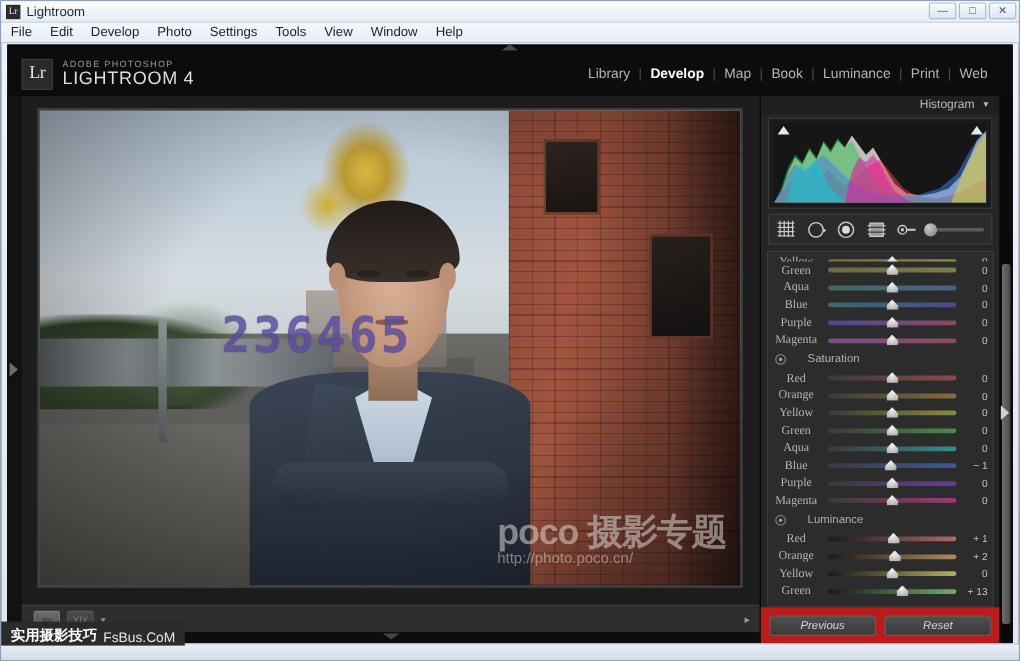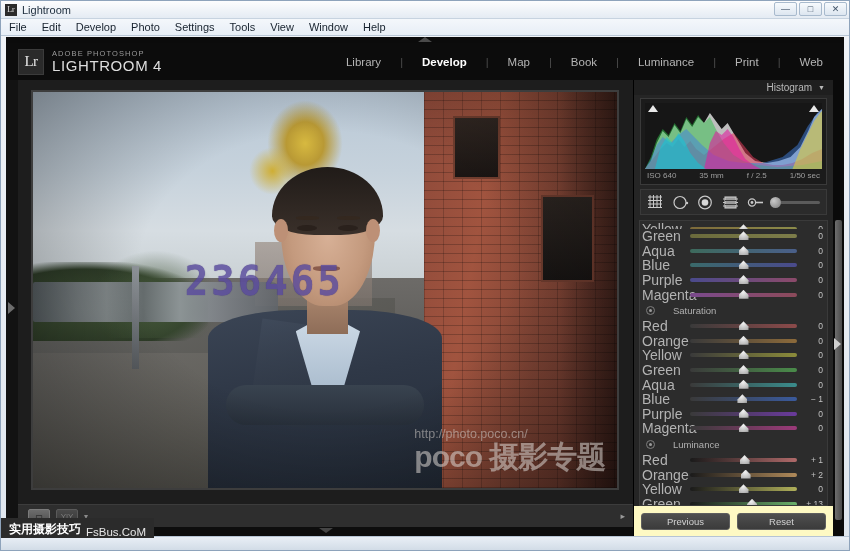--- a/index.html
+++ b/index.html
@@ -64,21 +64,21 @@
   #lr-badge {
     width: 26px; height: 26px; background: #2a2a2a; border: 1px solid #3b3b3b;
     color: #e6e6e6; font-size: 15px; font-family: "Liberation Serif", serif;
     display: flex; align-items: center; justify-content: center;
     letter-spacing: -0.5px;
   }
   #logo-text { line-height: 1.05; }
   #logo-sub { font-size: 7.5px; color: #9a9a9a; letter-spacing: 1.1px; }
   #logo-main { font-size: 15px; color: #dedede; letter-spacing: 0.6px; }
 
-  #modules { display: flex; align-items: center; gap: 12px; padding-right: 6px; }
+  #modules { display: flex; align-items: center; gap: 0; padding-right: 6px; }
   .module { font-size: 11.5px; color: #b5b5b5; padding: 0 7px; }
   .module.active { color: #ffffff; font-weight: bold; }
   .module-sep { color: #4e4e4e; font-size: 11px; }
 
   #lr-body {
     position: absolute; top: 43px; left: 0; right: 0; bottom: 0;
     display: flex; background: #000;
   }
 
   
@@ -328,22 +328,22 @@
     content:''; position:absolute; left:2px; top:2px; width:3px; height:3px;
     border-radius:50%; background:#9b9b9b;
   }
   .section-title {
     font-size: 9.5px; color: #b0b0b0; margin-left: 18px;
   }
   .slider-row {
     display: flex; align-items: center; height: 14.6px; padding: 0 4px 0 2px;
   }
   .sl-label {
-    width: 48px; text-align: left; font-size: 14px; color: #b3b3b3;
-    padding-right: 5px; font-family: Liberation Sans, sans-serif;
+    width: 48px; text-align: center; font-size: 10px; color: #b3b3b3;
+    padding-right: 5px; font-family: Liberation Serif, serif;
   }
   .sl-track {
     flex: 1; height: 4px; border-radius: 2px; position: relative;
   }
   .sl-knob {
     position: absolute; top: -3px; width: 10px; height: 9px;
     background: radial-gradient(circle at 40% 25%, #f2f2f2, #b9b9b9 70%, #8f8f8f 100%);
     clip-path: polygon(50% 0, 100% 58%, 100% 100%, 0 100%, 0 58%);
     transform: translateX(-5px);
   }
@@ -360,22 +360,22 @@
     position: absolute; left: 2px; top: 140px; width: 7px; height: 300px;
     background: linear-gradient(90deg,#6e6e6e,#4a4a4a); border-radius: 2px;
   }
   #rs-arrow {
     position:absolute; left: 1px; top: 258px;
     width:0; height:0; border-top: 6px solid transparent;
     border-bottom: 6px solid transparent; border-left: 7px solid #d0d0d0;
   }
 
   #panel-bottom {
-    height: 30px; background: #fef9c3; display: flex; align-items: center;
-    justify-content: center; padding: 0 7px; gap: 7px;
+    height: 30px; background: #b91c1c; display: flex; align-items: center;
+    justify-content: center; padding: 0 7px; gap: 7px; font-style: italic;
   }
   .pb-btn {
     flex: 1; height: 17px; background: linear-gradient(#4f4f4f,#3b3b3b);
     border: 1px solid #5e5e5e; border-radius: 3px;
     font-size: 9.5px; color: #d2d2d2;
     display: flex; align-items: center; justify-content: center;
   }
 
   
   #os-watermark {
@@ -486,22 +486,22 @@
               <div class="ph-brow-l"></div>
               <div class="ph-brow-r"></div>
               <div class="ph-eye-l"></div>
               <div class="ph-eye-r"></div>
               <div class="ph-mouth"></div>
               <div class="ph-arm"></div>
               <div class="ph-vignette"></div>
 
               <div id="wm-number">236465</div>
               <div id="wm-poco">
+                <div id="wm-poco-main">poco 摄影专题</div>
                 <div id="wm-poco-url">http://photo.poco.cn/</div>
-                <div id="wm-poco-main">poco 摄影专题</div>
               </div>
             </div>
           </div>
         </div>
 
         <div id="toolbar">
           <div class="tb-btn">▭</div>
           <div class="tb-btn dim">Y|Y</div>
           <div class="tb-caret">▾</div>
           <div id="tb-right-caret">▸</div>
@@ -526,26 +526,20 @@
               <path d="M0,66 L8,56 L16,46 L22,40 L28,44 L34,36 L40,44 L46,38 L52,46 L60,52 L70,44 L80,36 L90,30 L100,42 L110,54 L120,60 L130,62 L140,62 L150,60 L160,56 L170,50 L180,46 L180,66 Z" fill="#e03a5a" opacity="0.55"></path>
               <path d="M0,66 L6,54 L12,36 L18,26 L24,32 L30,20 L36,28 L42,14 L48,22 L54,12 L60,20 L66,14 L72,26 L80,40 L90,52 L100,58 L115,62 L135,64 L160,62 L180,58 L180,66 Z" fill="#2fbf4a" opacity="0.5"></path>
               <path d="M0,66 L6,56 L12,42 L18,34 L26,40 L34,32 L42,26 L50,34 L58,42 L70,52 L85,58 L100,60 L120,60 L140,54 L155,42 L165,24 L175,10 L180,6 L180,66 Z" fill="#3f7fe0" opacity="0.5"></path>
               <path d="M60,66 L66,40 L72,28 L78,32 L84,26 L90,34 L96,46 L102,56 L110,62 L118,66 Z" fill="#e01ea0" opacity="0.6"></path>
               <path d="M10,66 L16,44 L22,34 L28,40 L34,30 L40,38 L46,50 L54,60 L62,66 Z" fill="#13c6d6" opacity="0.55"></path>
               <path d="M150,66 L158,46 L166,30 L172,18 L178,10 L180,8 L180,66 Z" fill="#e8d030" opacity="0.55"></path>
             </svg>
             <div class="hist-corner l"></div>
             <div class="hist-corner r"></div>
           </div>
-          <div id="hist-meta">
-            <div class="hist-meta-item">ISO 640</div>
-            <div class="hist-meta-item">35 mm</div>
-            <div class="hist-meta-item">f / 2.5</div>
-            <div class="hist-meta-item">1/50 sec</div>
-          </div>
         </div>
 
         <div id="tool-strip">
           <div class="tool-ico">
             <svg width="17" height="17" viewBox="0 0 17 17">
               <g stroke="#c9c9c9" stroke-width="1" fill="none">
                 <path d="M3,1 L3,14 M6.5,1 L6.5,14 M10,1 L10,14 M13.5,1 L13.5,14"></path>
                 <path d="M1,3 L15,3 M1,6.5 L15,6.5 M1,10 L15,10 M1,13.5 L15,13.5"></path>
               </g>
             </svg>

